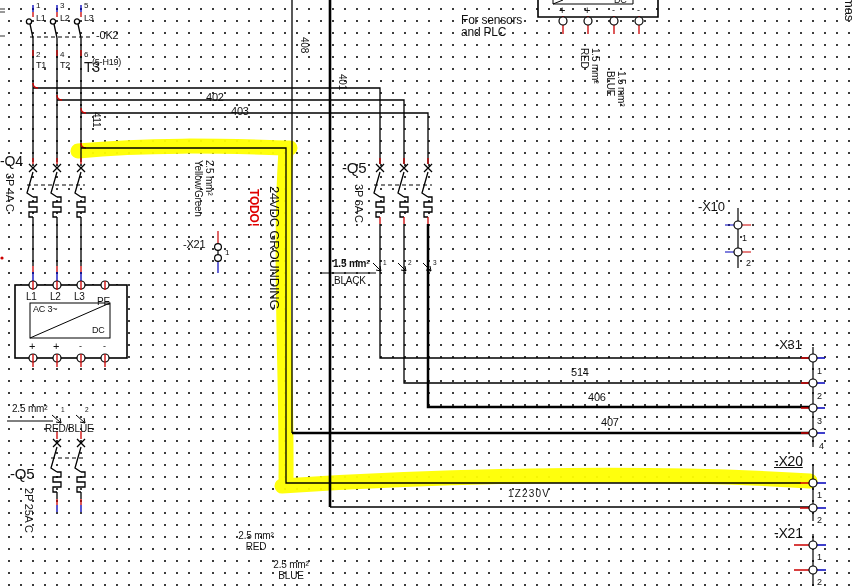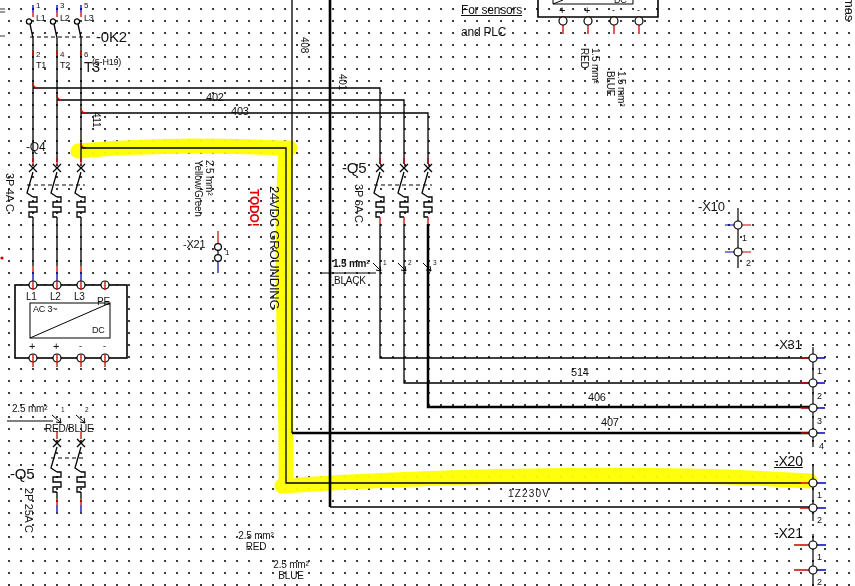--- a/index.html
+++ b/index.html
@@ -188,36 +188,36 @@
     <path d="M553,4 L563,0" stroke-width="1"></path>
     <path d="M563,16 V27 M588,16 V27 M614,16 V27 M639,16 V27" stroke="#c00" stroke-width="1.3"></path>
     <path d="M563,27 V34 M588,27 V34 M614,27 V34 M639,27 V34" stroke="#c00" stroke-width="1.3"></path>
     <circle cx="563" cy="21" r="4" fill="#fff" stroke-width="1.2"></circle>
     <circle cx="588" cy="21" r="4" fill="#fff" stroke-width="1.2"></circle>
     <circle cx="614" cy="21" r="4" fill="#fff" stroke-width="1.2"></circle>
     <circle cx="639" cy="21" r="4" fill="#fff" stroke-width="1.2"></circle>
   </g>
 </svg>
 
-<div class="lbl" style="left:96px;top:29px;font-size:15px;">-0K2</div>
+<div class="lbl" style="left:96px;top:29px;font-size:11px;">-0K2</div>
 <div class="lbl" style="left:92px;top:57px;font-size:9px;">(5-H19)</div>
 <div class="lbl" style="left:36px;top:2px;font-size:8px;">1</div>
 <div class="lbl" style="left:36px;top:13px;font-size:9px;">L1</div>
 <div class="lbl" style="left:60px;top:2px;font-size:8px;">3</div>
 <div class="lbl" style="left:60px;top:13px;font-size:9px;">L2</div>
 <div class="lbl" style="left:84px;top:2px;font-size:8px;">5</div>
 <div class="lbl" style="left:84px;top:13px;font-size:9px;">L3</div>
 <div class="lbl" style="left:36px;top:51px;font-size:8px;">2</div>
 <div class="lbl" style="left:36px;top:60px;font-size:9px;">T1</div>
 <div class="lbl" style="left:60px;top:51px;font-size:8px;">4</div>
 <div class="lbl" style="left:60px;top:60px;font-size:9px;">T2</div>
 <div class="lbl" style="left:84px;top:51px;font-size:8px;">6</div>
 <div class="lbl" style="left:84px;top:60px;font-size:14px;">T3</div>
 
-<div class="lbl" style="left:0px;top:141px;font-size:12px;padding-left:26px;">-Q4</div>
+<div class="lbl" style="left:0px;top:154px;font-size:14px;">-Q4</div>
 <div class="lbl v" style="left:16px;top:173px;font-size:11px;">3P 4A C</div>
 
 <div class="lbl" style="left:342px;top:160px;font-size:15px;">-Q5</div>
 <div class="lbl v" style="left:365px;top:184px;font-size:11px;">3P 6A C</div>
 
 <div class="lbl" style="left:10px;top:466px;font-size:15px;">-Q5</div>
 <div class="lbl v" style="left:35px;top:488px;font-size:11px;">2P 25A C</div>
 
 <div class="lbl" style="left:26px;top:291px;">L1</div>
 <div class="lbl" style="left:50px;top:291px;">L2</div>
@@ -234,21 +234,21 @@
 <div class="lbl" style="left:9px;top:423px;padding-left:36px;">RED/BLUE</div>
 <div class="lbl" style="left:61px;top:406px;font-size:6.5px;">1</div>
 <div class="lbl" style="left:85px;top:406px;font-size:6.5px;">2</div>
 
 <div class="lbl bold" style="left:333px;top:258px;">1.5 mm²</div>
 <div class="lbl" style="left:334px;top:275px;">BLACK</div>
 <div class="lbl" style="left:383px;top:259px;font-size:6.5px;">1</div>
 <div class="lbl" style="left:408px;top:259px;font-size:6.5px;">2</div>
 <div class="lbl" style="left:433px;top:259px;font-size:6.5px;">3</div>
 
-<div class="lbl" style="left:461px;top:4px;font-size:12px;text-decoration:underline;">For sensors</div>
+<div class="lbl" style="left:461px;top:14px;font-size:12px;">For sensors</div>
 <div class="lbl" style="left:461px;top:26px;font-size:12px;">and PLC</div>
 <div class="lbl" style="left:614px;top:-5px;font-size:9px;">DC</div>
 <div class="lbl" style="left:559px;top:4px;font-size:11px;">+</div>
 <div class="lbl" style="left:584px;top:4px;font-size:11px;">+</div>
 <div class="lbl" style="left:612px;top:5px;font-size:9px;">-</div>
 <div class="lbl" style="left:637px;top:5px;font-size:9px;">-</div>
 
 <div class="lbl" style="left:206px;top:91px;font-size:11px;">402</div>
 <div class="lbl" style="left:231px;top:105px;font-size:11px;">403</div>
 <div class="lbl v" style="left:102px;top:112px;">411</div>

